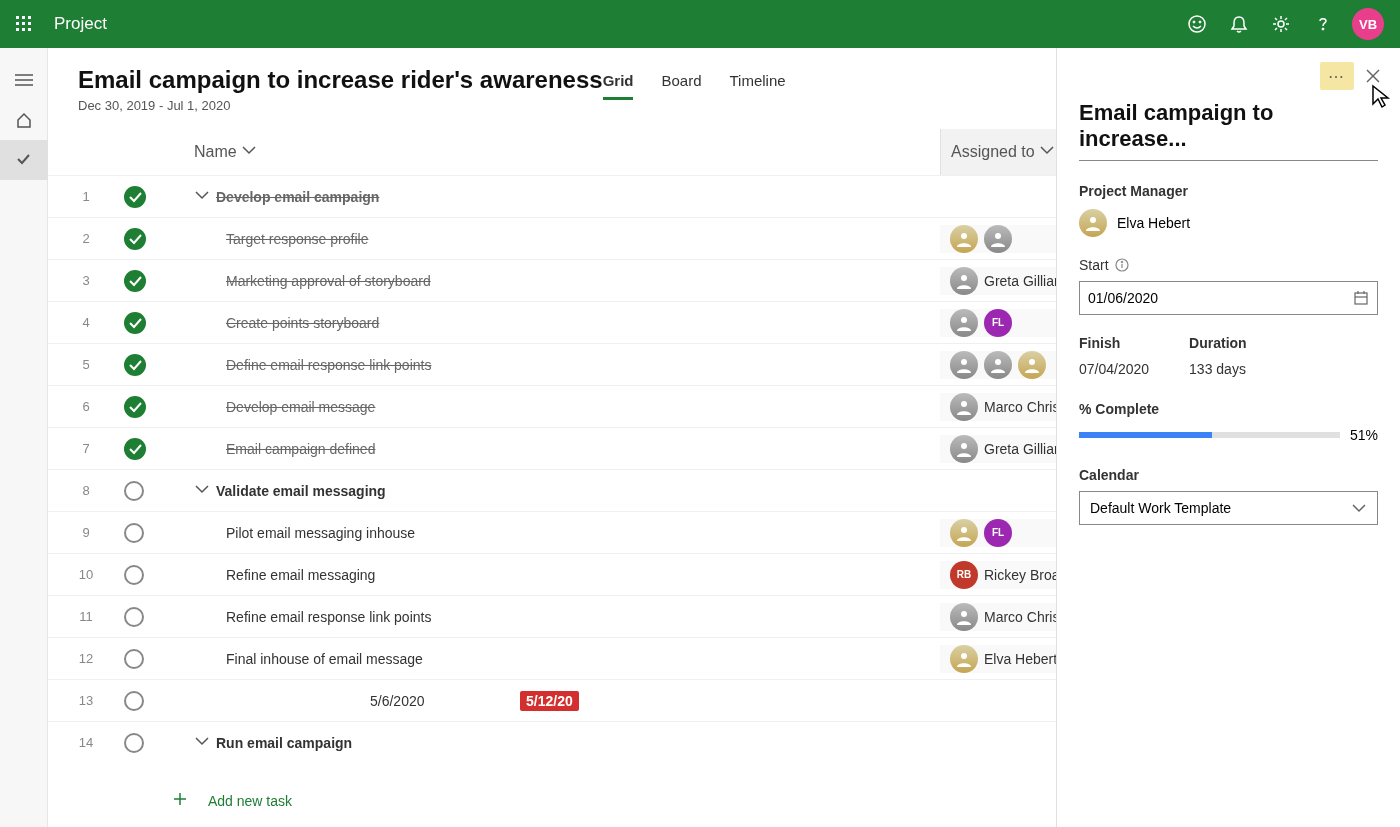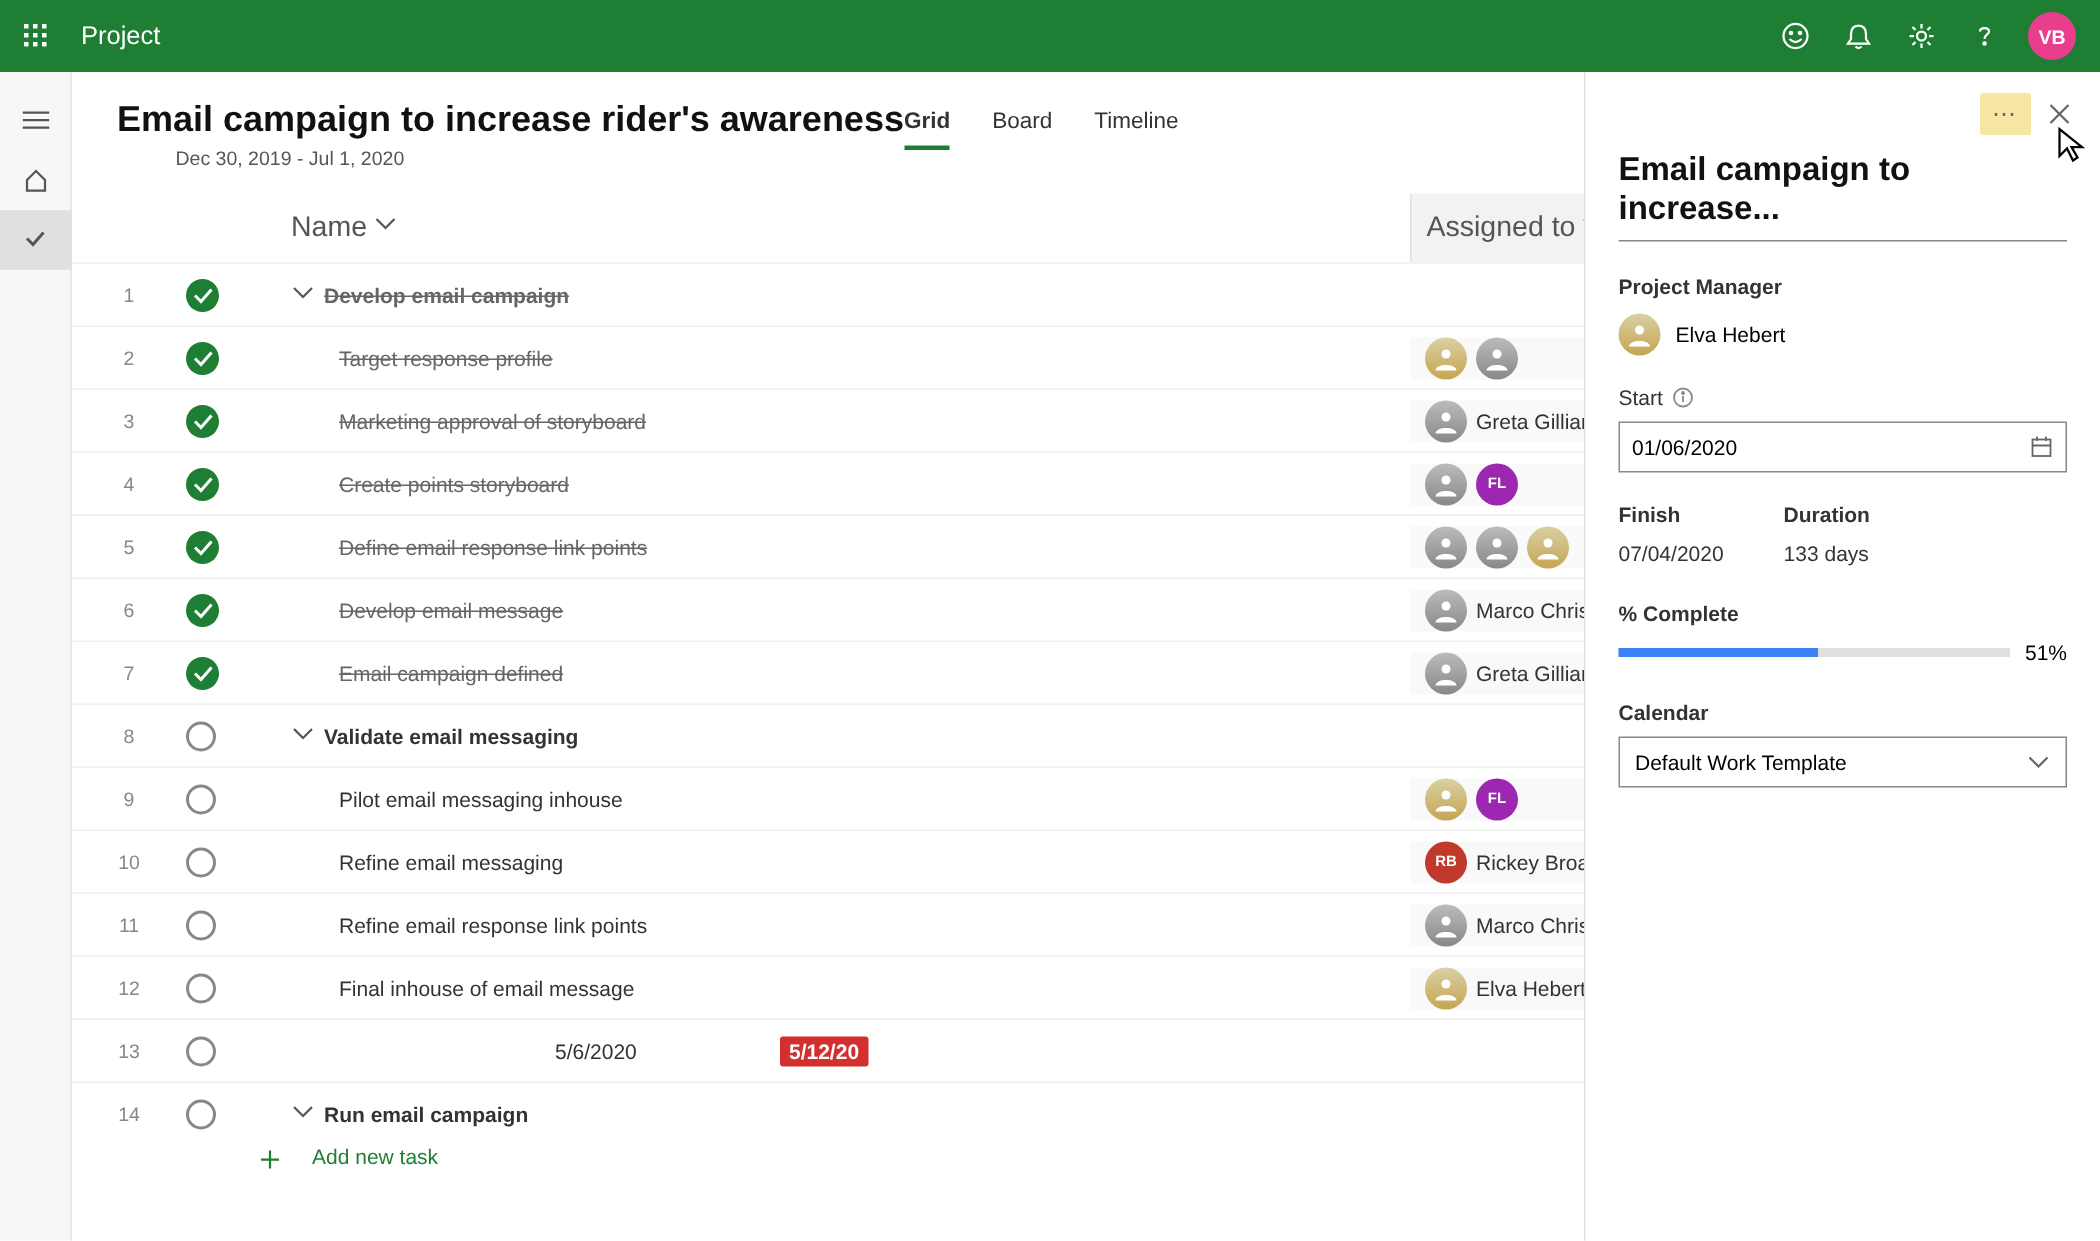--- a/index.html
+++ b/index.html
@@ -49,29 +49,29 @@
 
 .main {
   position: absolute; left: 48px; top: 48px; right: 0; bottom: 0;
   background: #fff;
 }
 .header-row {
   padding: 18px 30px 0 30px;
   display: flex; align-items: flex-start;
 }
 .project-title { font-size: 24px; font-weight: 700; color: #111; }
-.project-dates { font-size: 13px; color: #555; margin-top: 4px; margin-left: 39px; }
+.project-dates { font-size: 13px; color: #555; margin-top: 4px; }
 .view-tabs { display: flex; gap: 28px; align-items: flex-start; padding-top: 6px; }
 .view-tab { font-size: 15px; color: #333; padding-bottom: 8px; cursor: pointer; }
 .view-tab.active { border-bottom: 3px solid #1e7e34; font-weight: 600; }
 
 
 .grid-wrap { margin-top: 16px; }
 .col-header {
-  display: flex; font-size: 19px; color: #555; height: 46px;
+  display: flex; font-size: 16px; color: #555; height: 46px;
 }
 .col-header .cell { display: flex; align-items: center; }
 .cell-id { width: 76px; padding-left: 30px; }
 .cell-status { width: 46px; }
 .cell-name { flex: 1; padding-left: 24px; }
 .cell-assigned { width: 200px; padding-left: 10px; background: #f2f2f2; }
 .cell-start { width: 150px; }
 .cell-finish { width: 110px; }
 .col-header .cell-assigned { border-left: 1px solid #e0e0e0; border-right: 1px solid #e0e0e0; }
 .chev-small { margin-left: 4px; }
@@ -110,21 +110,21 @@
 .person.red { background: #c0392b; }
 .person.gray { background: linear-gradient(#bbb, #888); }
 .person svg { width: 18px; height: 18px; fill: #fff; }
 
 .finish-pill {
   background: #d32f2f; color: #fff; padding: 2px 6px; border-radius: 2px; font-weight: 600;
   display: inline-block;
 }
 
 .addrow {
-  display: flex; align-items: flex-start; height: 46px; padding-left: 122px;
+  display: flex; align-items: flex-end; height: 46px; padding-left: 122px;
   color: #1e7e34; font-size: 14px; gap: 18px; cursor: pointer;
 }
 .addrow .plus { width: 20px; height: 20px; display: flex; align-items: center; justify-content: center; }
 
 
 .side-panel {
   position: absolute; top: 48px; right: 0; bottom: 0; width: 344px;
   background: #fff; border-left: 1px solid #e0e0e0; padding: 22px 22px 0 22px;
 }
 .panel-actions { position: absolute; top: 14px; right: 16px; display: flex; gap: 8px; align-items: center; }

